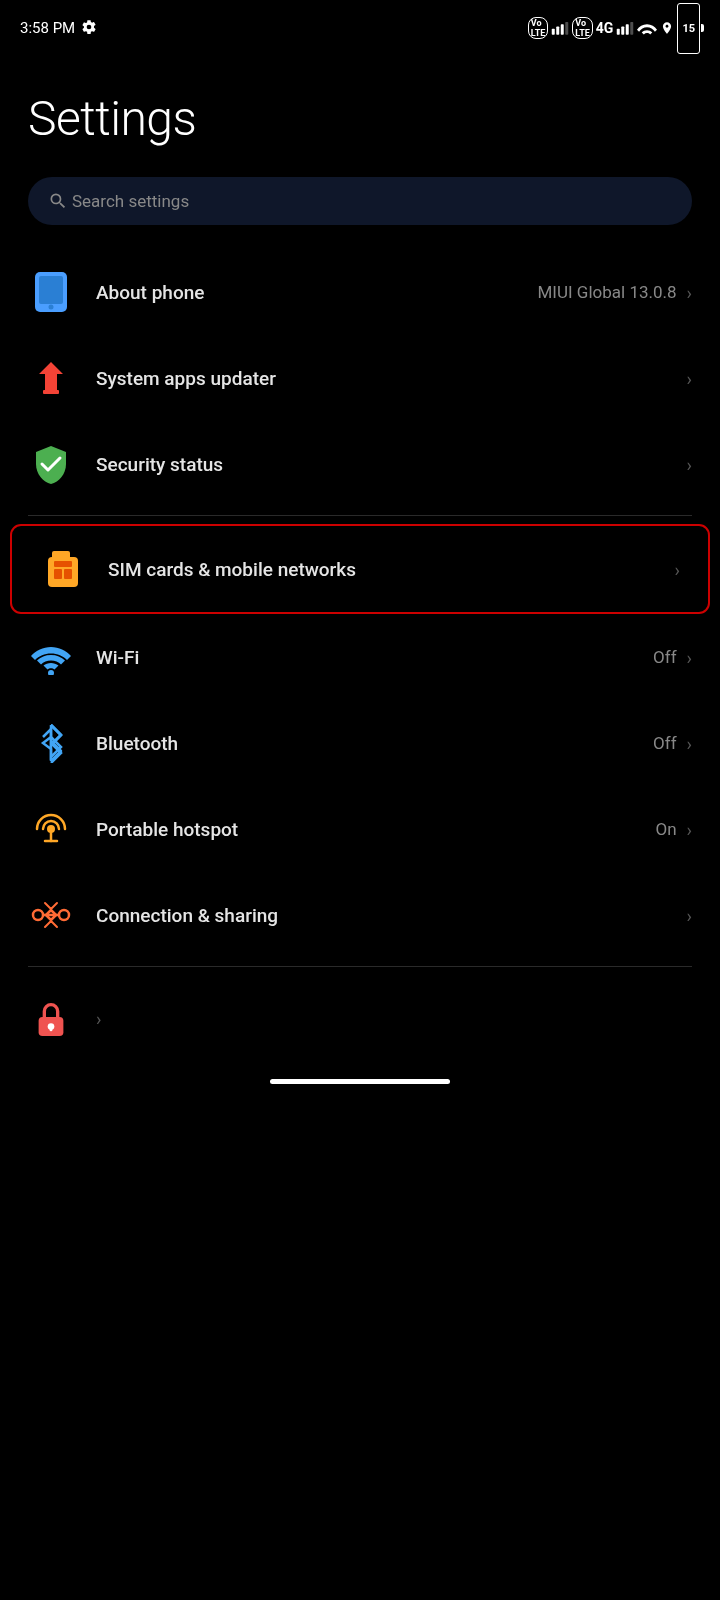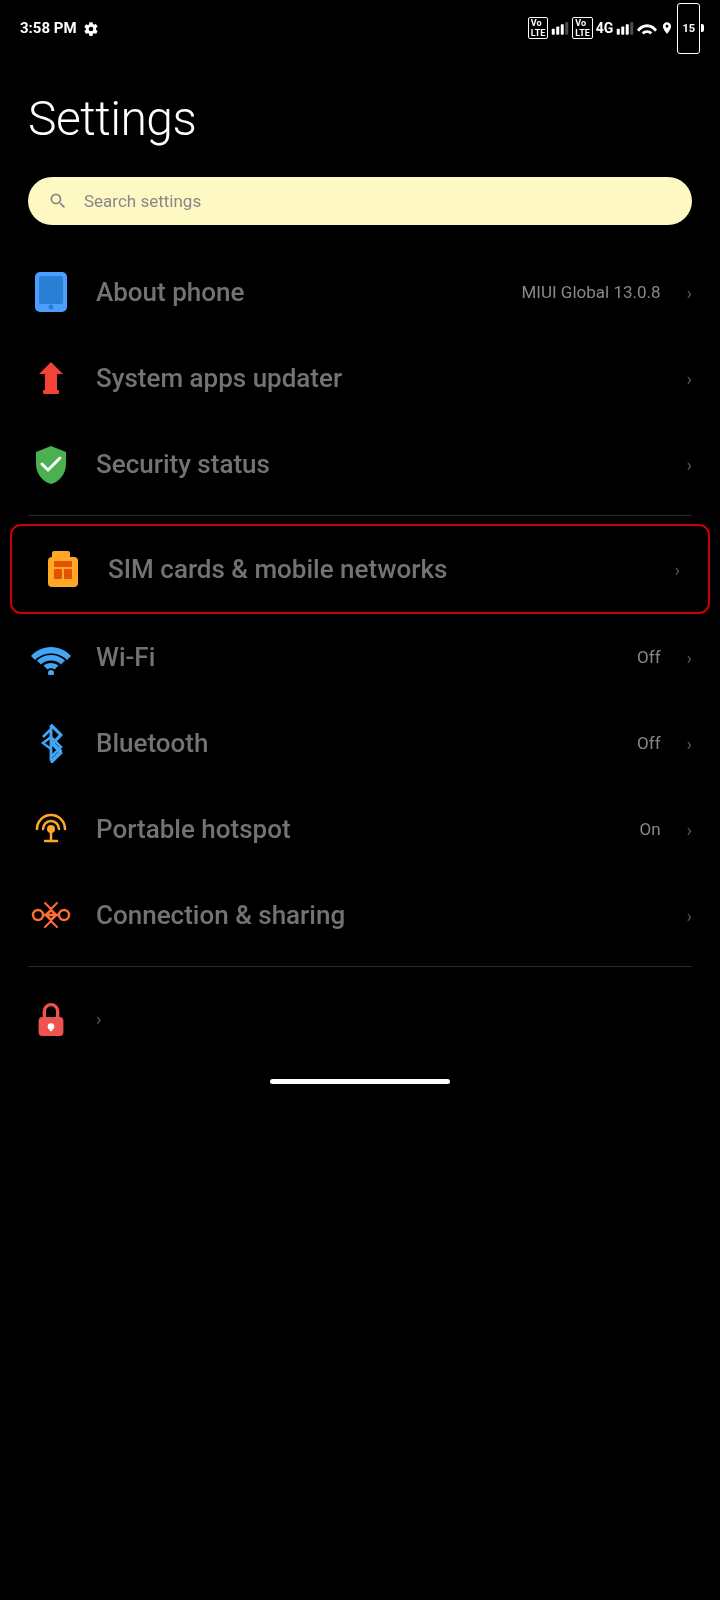--- a/index.html
+++ b/index.html
@@ -18,24 +18,24 @@
     .status-bar {
       display: flex;
       justify-content: space-between;
       align-items: center;
       padding: 14px 20px 8px 20px;
       height: 50px;
     }
 
     .status-bar-left {
       display: flex;
-      align-items: flex-end;
+      align-items: flex-start;
       gap: 6px;
       font-size: 15px;
-      font-weight: 700;
+      font-weight: 400;
       color: #fff;
     }
 
     .battery-box {
       border: 1.5px solid #fff;
       border-radius: 3px;
       padding: 18px 4px;
       font-size: 11px;
       font-weight: bold;
       color: #fff;
@@ -65,26 +65,26 @@
       color: #fff;
       letter-spacing: -0.5px;
     }
 
     
     .search-container {
       padding: 10px 28px 24px 28px;
     }
 
     .search-bar {
-      background: #fef9c3;
+      background: #0f172a;
       border-radius: 50px;
       display: flex;
       align-items: center;
       padding: 14px 20px;
-      gap: 16px;
+      gap: 4px;
     }
 
     .search-placeholder-text {
       color: #888;
       font-size: 17px;
     }
 
     
     .settings-list {
       padding: 0 0;
@@ -116,40 +116,40 @@
     }
 
     .item-content {
       flex: 1;
       display: flex;
       align-items: center;
       justify-content: space-between;
     }
 
     .item-label {
-      font-size: 26px;
+      font-size: 19px;
       font-weight: 500;
-      color: #737373;
+      color: #e5e5e5;
     }
 
     .item-value {
       font-size: 17px;
       color: #888;
       margin-right: 6px;
     }
 
     .chevron {
       color: #555;
       font-size: 18px;
     }
 
     .item-right {
       display: flex;
       align-items: center;
-      gap: 20px;
+      gap: 4px;
     }
 
     
     .divider {
       height: 1px;
       background: #2a2a2a;
       margin: 8px 28px;
     }
 
     .bottom-nav-line {
@@ -162,21 +162,21 @@
     }
 
     .bottom-area {
       padding: 10px 0 16px 0;
     }
 
     
     .volte-badge {
       font-size: 9px;
       border: 1px solid #fff;
-      border-radius: 2px;
+      border-radius: 8px;
       padding: 0 2px;
       color: #fff;
       font-weight: bold;
     }
 
     .status-right-group {
       display: flex;
       align-items: center;
       gap: 3px;
     }

